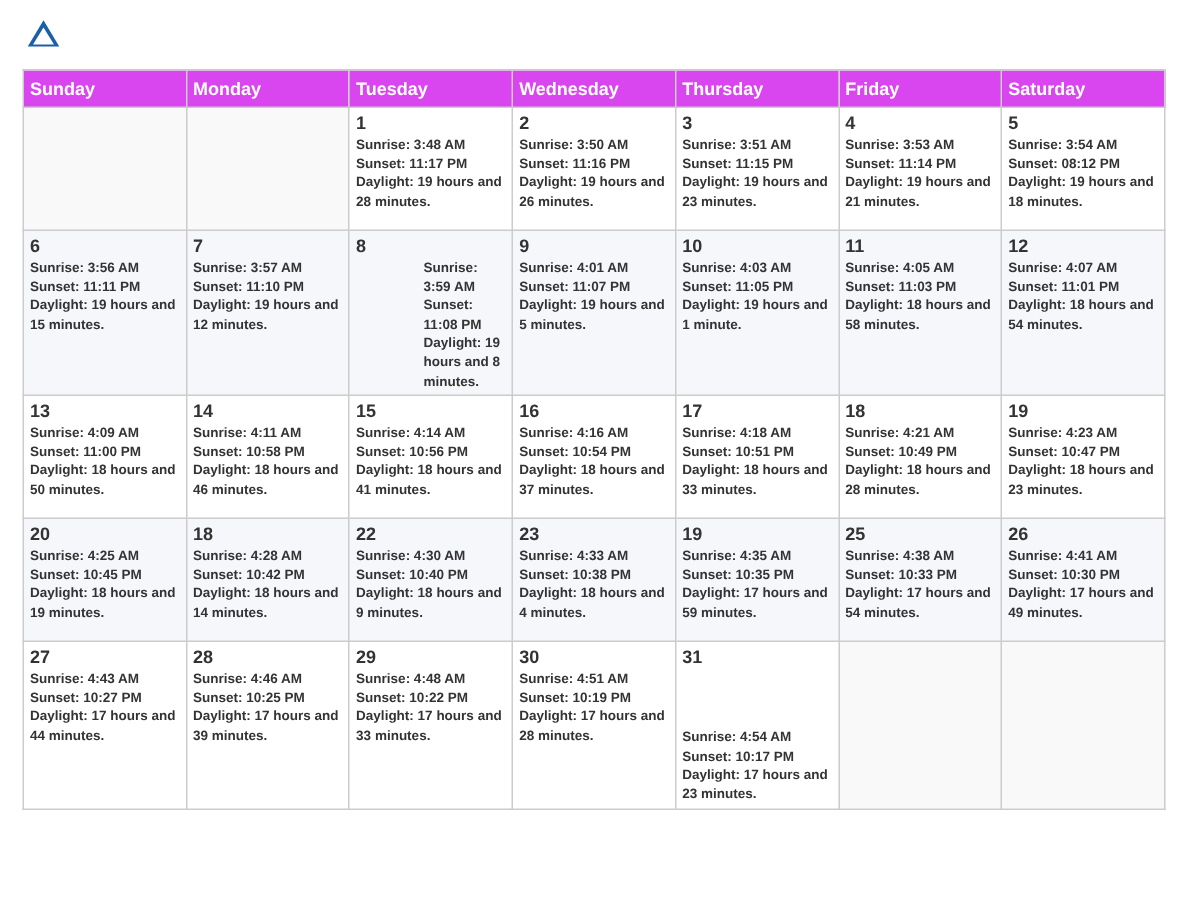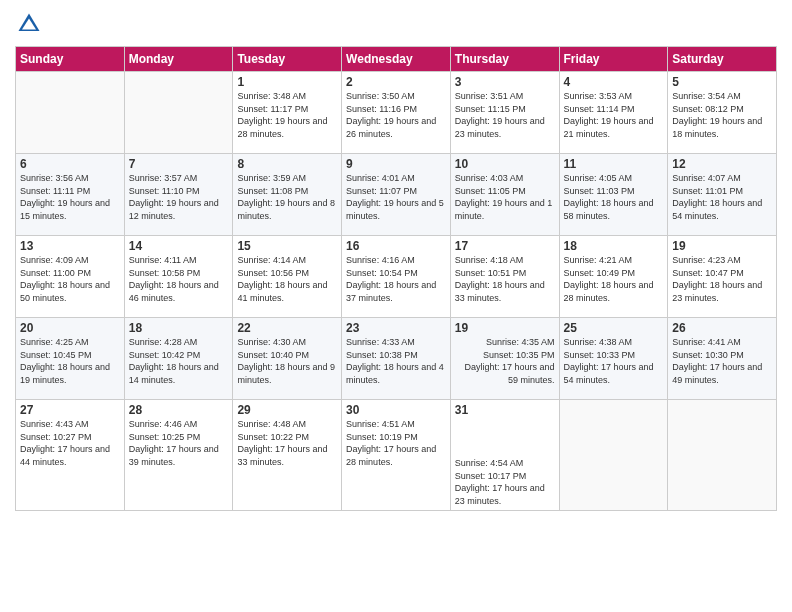--- a/index.html
+++ b/index.html
@@ -50,21 +50,21 @@
     .subtitle {
       font-size: 14px;
       color: #555;
     }
     .calendar {
       width: 100%;
       border-collapse: collapse;
       table-layout: fixed;
     }
     .calendar thead tr th {
-      background-color: #be185d;
+      background-color: #d946ef;
       color: #fff;
       font-size: 12px;
       font-weight: bold;
       padding: 5px 4px;
       text-align: left;
       border: 1px solid #ccc;
     }
     .calendar tbody tr td {
       vertical-align: top;
       border: 1px solid #ccc;
@@ -80,20 +80,21 @@
     .day-number {
       font-size: 12px;
       font-weight: bold;
       display: block;
       margin-bottom: 1px;
     }
     .day-info {
       font-size: 9px;
       color: #333;
       line-height: 1.4;
+      font-weight: bold;
     }
     .empty {
       background: #f9f9f9 !important;
     }
   </style>
 </head>
 <body>
 
 <div class="page">
   <div class="header">
@@ -168,21 +169,21 @@
 Daylight: 19 hours and 15 minutes.</div>
           </td>
           <td>
             <span class="day-number">7</span>
             <div class="day-info" style="white-space: pre-line;">Sunrise: 3:57 AM
 Sunset: 11:10 PM
 Daylight: 19 hours and 12 minutes.</div>
           </td>
           <td>
             <span class="day-number">8</span>
-            <div class="day-info" style="white-space: pre-line;">Sunrise: 3:59 AM
+            <div class="day-info" style="white-space: pre-line; margin-left: 45px;">Sunrise: 3:59 AM
 Sunset: 11:08 PM
 Daylight: 19 hours and 8 minutes.</div>
           </td>
           <td>
             <span class="day-number">9</span>
             <div class="day-info" style="white-space: pre-line;">Sunrise: 4:01 AM
 Sunset: 11:07 PM
 Daylight: 19 hours and 5 minutes.</div>
           </td>
           <td>
@@ -268,21 +269,21 @@
 Daylight: 18 hours and 9 minutes.</div>
           </td>
           <td>
             <span class="day-number">23</span>
             <div class="day-info" style="white-space: pre-line;">Sunrise: 4:33 AM
 Sunset: 10:38 PM
 Daylight: 18 hours and 4 minutes.</div>
           </td>
           <td>
             <span class="day-number">19</span>
-            <div class="day-info" style="white-space: pre-line; text-align: right;">Sunrise: 4:35 AM
+            <div class="day-info" style="white-space: pre-line;">Sunrise: 4:35 AM
 Sunset: 10:35 PM
 Daylight: 17 hours and 59 minutes.</div>
           </td>
           <td>
             <span class="day-number">25</span>
             <div class="day-info" style="white-space: pre-line;">Sunrise: 4:38 AM
 Sunset: 10:33 PM
 Daylight: 17 hours and 54 minutes.</div>
           </td>
           <td>

